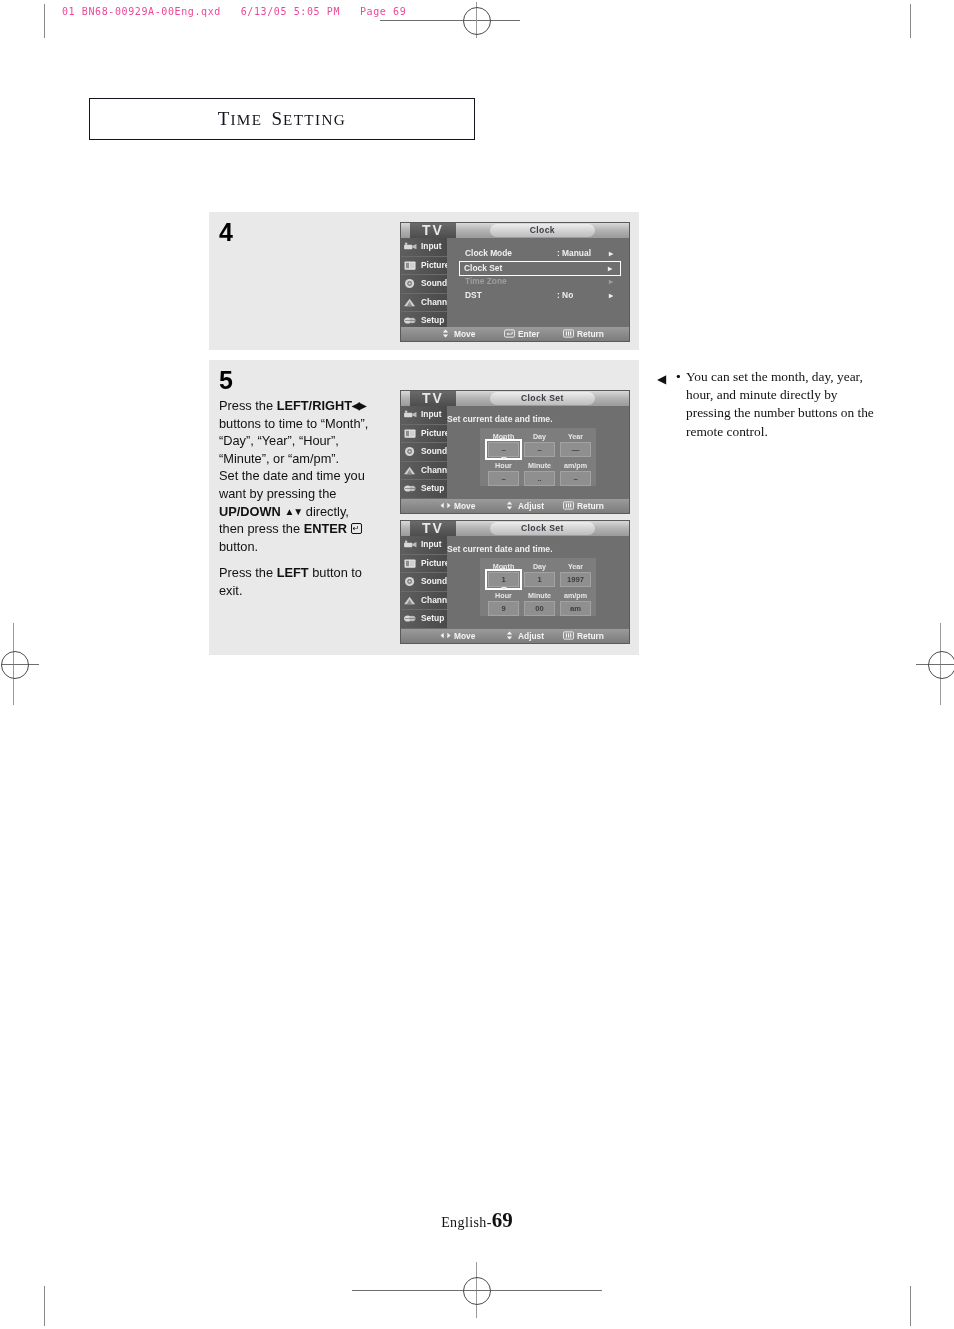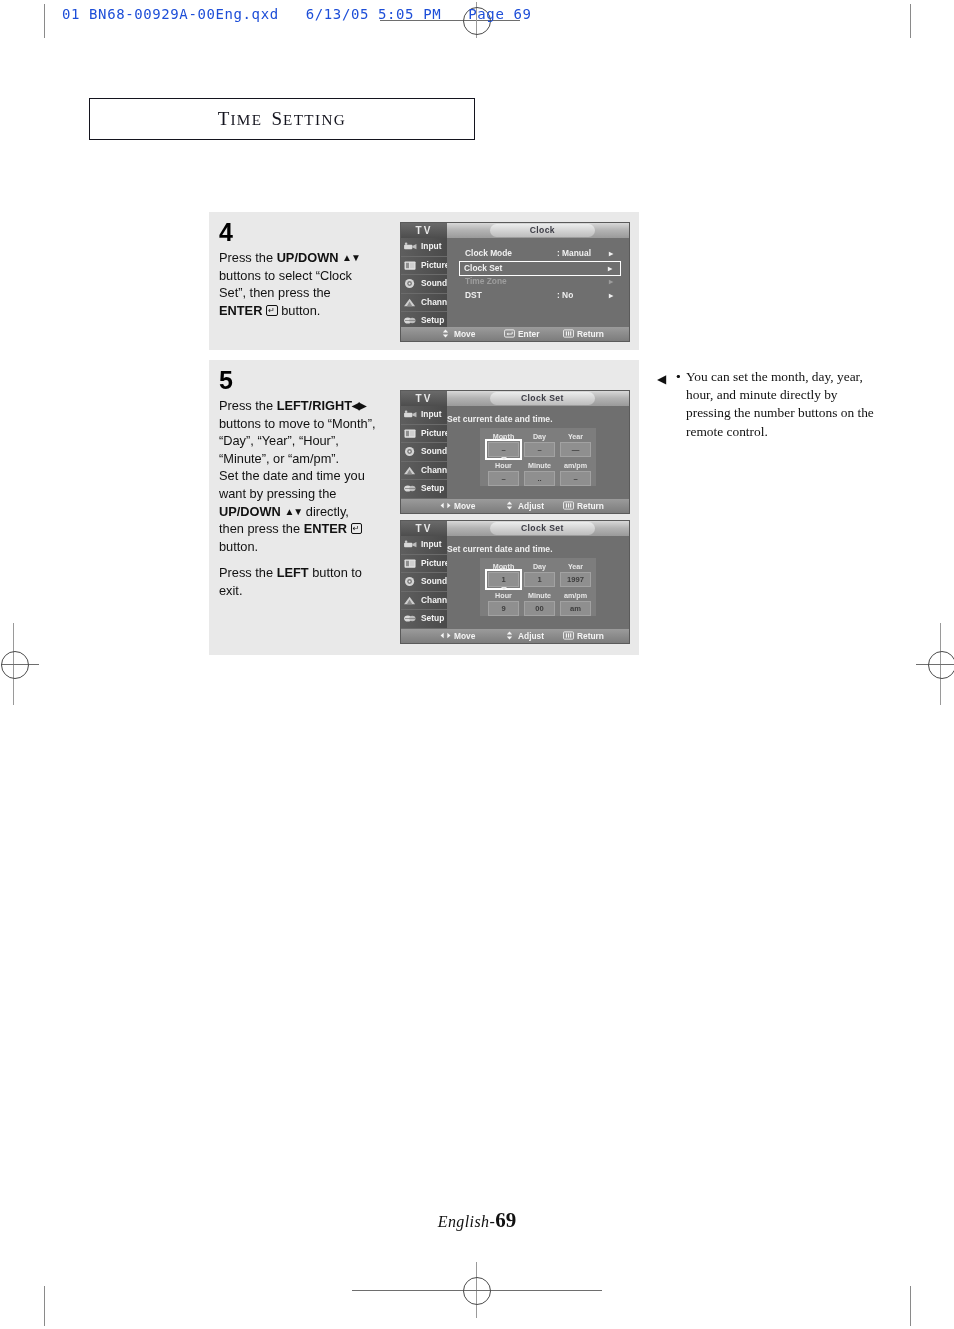--- a/index.html
+++ b/index.html
@@ -11,21 +11,21 @@
   .vrule{position:absolute;width:1px;background:#8a8a8a;}
   .hrule{position:absolute;height:1px;background:#6e6e6e;}
   .regmark{position:absolute;width:26px;height:26px;border:1px solid #4a4a4a;border-radius:50%;background:transparent;}
   .regcross-v{position:absolute;width:1px;background:#9a9a9a;}
   .regcross-h{position:absolute;height:1px;background:#6e6e6e;}
 
   
   .fileheader{
     position:absolute;left:62px;top:6px;
     font-family:"DejaVu Sans Mono","Liberation Mono",monospace;
-    font-size:14px;letter-spacing:0.6px;color:#1d4ed8;white-space:pre;
+    font-size:10px;letter-spacing:0.6px;color:#ec4899;white-space:pre;
   }
 
   
   .titlebox{
     position:absolute;left:89px;top:98px;width:384px;height:40px;
     border:1.6px solid #14141e;background:#fff;
   }
   .titlebox .t{
     position:absolute;left:0;right:0;top:9px;text-align:center;
     font-family:"Liberation Serif","DejaVu Serif",serif;color:#14141e;
@@ -58,23 +58,23 @@
   }
 
   
   .osd{position:absolute;background:#6f6f6f;border:1px solid #5a5a5a;
        font-family:"Liberation Sans",sans-serif;overflow:hidden;}
   .osd-titlebar{
     position:absolute;left:0;top:0;right:0;height:15px;
     background:linear-gradient(180deg,#d8d8d8 0%,#b3b3b3 48%,#9a9a9a 100%);
   }
   .osd-tv{
-    position:absolute;left:0;top:0;width:46px;height:15px;
+    position:absolute;left:9px;top:0;width:46px;height:15px;
     background:linear-gradient(180deg,#6a6a6a,#4d4d4d);
-    color:#e9e9e9;font-size:10px;font-weight:bold;letter-spacing:2px;
+    color:#e9e9e9;font-size:14px;font-weight:bold;letter-spacing:2px;
     text-align:center;line-height:15px;
   }
   .osd-pill{
     position:absolute;height:13px;top:1px;
     background:linear-gradient(180deg,#eceded 0%,#cfcfcf 60%,#bdbdbd 100%);
     border-radius:7px;color:#3b3b44;font-size:8.6px;font-weight:bold;
     text-align:center;line-height:13px;letter-spacing:0.4px;
   }
   .osd-side{
     position:absolute;left:0;top:15px;width:46px;bottom:0;
@@ -129,21 +129,21 @@
   }
   .notes .tri{position:absolute;left:0;top:2px;font-size:12px;}
   .note-li{position:relative;padding-left:10px;margin-left:19px;}
   .note-li .bullet{position:absolute;left:0;top:0;}
 
   
   .footer{
     position:absolute;left:0;right:0;top:1208px;text-align:center;
     font-family:"Liberation Serif","DejaVu Serif",serif;color:#111;
   }
-  .footer .eng{font-size:16px;letter-spacing:0.4px;font-style:italic;}
+  .footer .eng{font-size:14px;letter-spacing:0.4px;}
   .footer .pg{font-size:21px;font-weight:bold;}
 </style>
 </head>
 <body>
 
 <div class="vrule" style="left:44px;top:4px;height:34px;"></div>
 <div class="vrule" style="left:910px;top:4px;height:34px;"></div>
 <div class="vrule" style="left:44px;top:1286px;height:40px;"></div>
 <div class="vrule" style="left:910px;top:1286px;height:40px;"></div>
 <div class="hrule" style="left:380px;top:20px;width:140px;"></div>
@@ -164,26 +164,20 @@
 <div class="regmark" style="left:463px;top:1277px;"></div>
 
 <div class="fileheader">01 BN68-00929A-00Eng.qxd   6/13/05 5:05 PM   Page 69</div>
 
 <div class="titlebox">
   <div class="t"><span class="sc-big">T</span><span class="sc-small">IME</span><span class="sc-gap"></span><span class="sc-big">S</span><span class="sc-small">ETTING</span></div>
 </div>
 
 <div class="panel" id="panel4">
     <div class="stepnum" style="left: 10px; top: 8px;">4</div>
-    <div class="steptext" style="left: 10px; top: 37px;">
-      <p><span>Press the </span><b>UP/DOWN </b><span class="arrglyph" style="font-weight: bold;">▲▼</span></p>
-      <p><span>buttons to select “Clock</span></p>
-      <p><span>Set”, then press the</span></p>
-      <p><b>ENTER </b><span class="enterglyph">↵</span><span> button.</span></p>
-    </div>
     <div class="osd" style="left: 191px; top: 10px; width: 228px; height: 118px;">
       <div class="osd-titlebar"></div>
       <div class="osd-tv">TV</div>
       <div class="osd-pill" style="left: 88.92px; width: 104.88px;">Clock</div>
       <div class="osd-side">
         <div class="side-item"><span class="side-ico"><svg viewBox="0 0 16 12" width="15" height="11">
               <rect x="1" y="4" width="9" height="5" rx="1" fill="#d9d9d9"></rect>
               <path d="M10 5.5 L14.5 3.2 L14.5 9 L10 7 Z" fill="#bcbcbc"></path>
               <circle cx="3.2" cy="3" r="1.4" fill="#c9c9c9"></circle>
             </svg></span><span>Input</span></div>
@@ -247,21 +241,21 @@
               <rect x="5.4" y="2.6" width="1.3" height="4.8" fill="#f5f5f5"></rect>
               <rect x="7.8" y="2.6" width="1.3" height="4.8" fill="#f5f5f5"></rect>
             </svg></span><span>Return</span></span>
       </div>
     </div>
   </div>
 <div class="panel" id="panel5">
     <div class="stepnum" style="left: 10px; top: 8px;">5</div>
     <div class="steptext" style="left: 10px; top: 37px;">
       <p><span>Press the </span><b>LEFT/RIGHT</b><span class="arrglyph" style="font-weight: bold;">◀▶</span></p>
-      <p><span>buttons to move to “Month”,</span></p>
+      <p><span>buttons to time to “Month”,</span></p>
       <p><span>“Day”, “Year”, “Hour”,</span></p>
       <p><span>“Minute”, or “am/pm”.</span></p>
       <p><span>Set the date and time you</span></p>
       <p><span>want by pressing the</span></p>
       <p><b>UP/DOWN </b><span class="arrglyph" style="font-weight: bold;">▲▼</span><span>  directly,</span></p>
       <p><span>then press the </span><b>ENTER </b><span class="enterglyph">↵</span></p>
       <p><span>button.</span></p>
       <p class="gap"><span>Press the </span><b>LEFT</b><span> button to</span></p>
       <p><span>exit.</span></p>
     </div>

